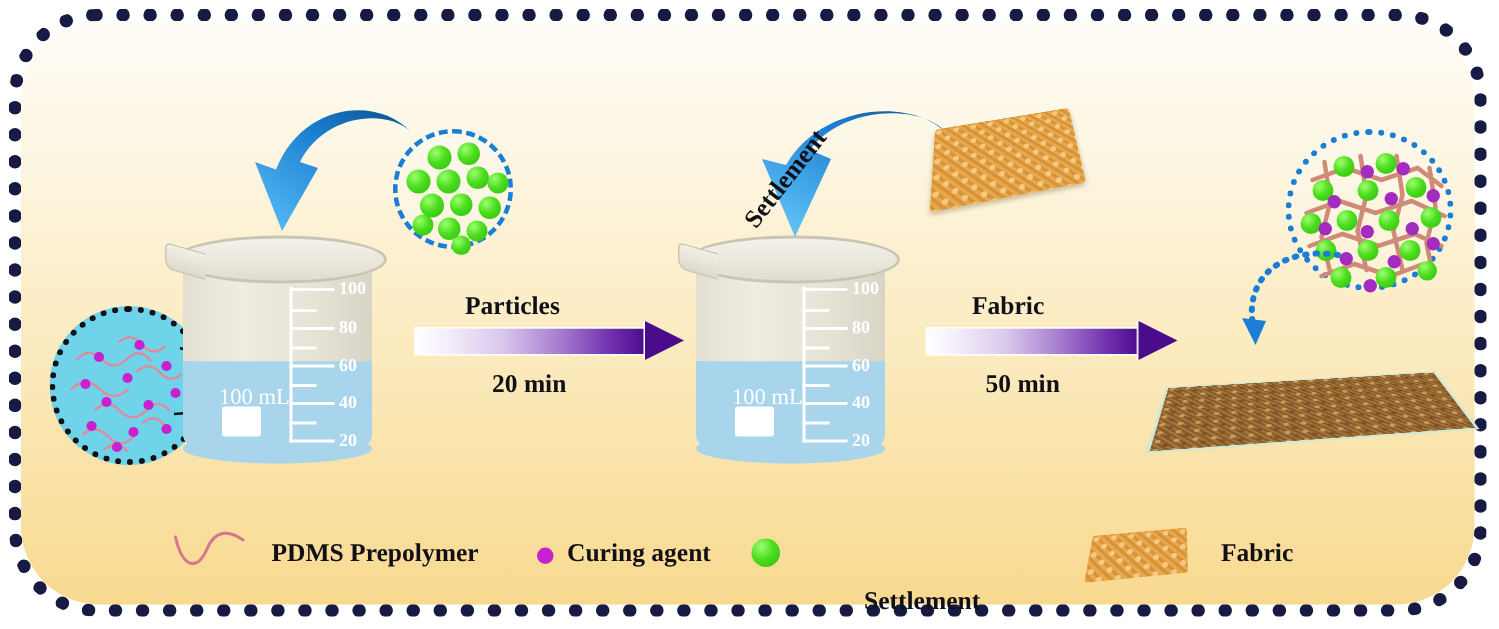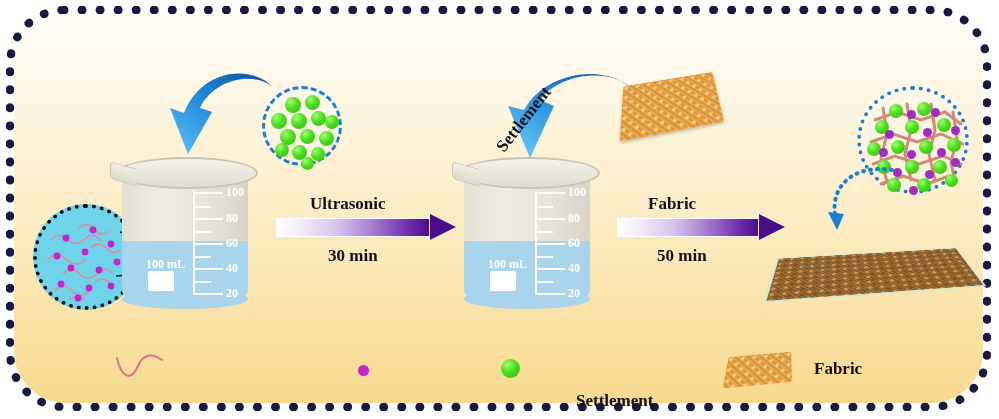--- a/index.html
+++ b/index.html
@@ -67,21 +67,21 @@
     position:absolute;left:0px;top:16px;width:26px;height:16px;
     background:linear-gradient(180deg,#f2efe6,#ddd9ca);
     border:1.4px solid #c9c5b5;border-right:none;
     transform:skewY(16deg);border-radius:4px 0 0 6px;
   }
   .bk-scale{position:absolute;left:83px;top:42px;width:2px;height:104px;background:#fff;}
   .tick{position:absolute;height:2px;background:#fff;left:83px;}
   .tick.major{width:30px;}
   .tick.minor{width:18px;}
   .tick-lbl{position:absolute;color:#fff;font-family:"Liberation Serif",serif;font-weight:bold;font-size:12px;}
-  .ml-lbl{position:absolute;color:#fff;font-family:"Liberation Serif",serif;font-weight:bold;font-size:12px;}
+  .ml-lbl{position:absolute;color:#fff;font-family:"Liberation Serif",serif;font-weight:normal;font-size:15px;}
   .ml-box{position:absolute;width:26px;height:20px;background:#fff;border-radius:2px;}
 
   
   .mag{position:absolute;border-radius:50%;box-sizing:border-box;}
   .mag-left{background:#6fd4ea;border:4px dotted #111018;}
   .mag-green{background:rgba(255,255,255,0.25);border:3px dashed #1a7fd4;}
   .mag-net{background:rgba(255,255,255,0.2);border:4px dotted #1a7fd4;}
 
   .gdot{position:absolute;border-radius:50%;
     background:radial-gradient(circle at 34% 30%,#9bff6e 0%,#4cdd1f 45%,#2fba0c 100%);}
@@ -209,22 +209,22 @@
       <div class="gdot" style="left:10px;top:54px;width:14px;height:14px;"></div>
       <div class="gdot" style="left:27px;top:56px;width:15px;height:15px;"></div>
       <div class="gdot" style="left:46px;top:58px;width:14px;height:14px;"></div>
       <div class="gdot" style="left:36px;top:68px;width:13px;height:13px;"></div>
     </div>
 
     <div class="parrow" style="left:262px;top:200px;width:180px;">
       <div class="shaft" style="width:155px;"></div>
       <div class="head" style="left:154px;"></div>
     </div>
-    <div class="abs lbl step-title" style="left:296px;top:180px;">Ultrasonic</div>
-    <div class="abs lbl step-time" style="left:314px;top:232px;">30 min</div>
+    <div class="abs lbl step-title" style="left:296px;top:180px;">Particles</div>
+    <div class="abs lbl step-time" style="left:314px;top:232px;">20 min</div>
 
     <div class="beaker" style="left:438px;top:135px;">
       <div class="bk-body"></div>
       <div class="bk-bottom"></div>
       <div class="bk-liquid"></div>
       <div class="bk-rim"></div>
       <div class="bk-spout"></div>
       <div class="bk-scale"></div>
       <div class="tick major" style="top:43px;"></div>
       <div class="tick minor" style="top:57px;"></div>
@@ -319,22 +319,24 @@
                   transform:perspective(300px) rotateX(56deg) rotateZ(-7deg);
                   border:1px solid #7fcfa0;"></div>
       <div class="abs weave-brown" style="left:4px;top:10px;width:196px;height:74px;
                   transform:perspective(300px) rotateX(58deg) rotateZ(-7deg);
                   border:2px solid #cfe8d8;"></div>
     </div>
 
     <svg class="abs" style="left:100px;top:340px;" width="60" height="26">
       <path d="M3,4 C8,26 18,26 24,12 C30,-2 40,0 48,6" stroke="#d4788f" stroke-width="2" fill="none" stroke-linecap="round"></path>
     </svg>
+    <div class="abs lbl legend-txt" style="left:167px;top:345px;">PDMS Prepolymer</div>
 
     <div class="abs mdot" style="left:344px;top:351px;width:11px;height:11px;"></div>
+    <div class="abs lbl legend-txt" style="left:364px;top:345px;">Curing agent</div>
 
     <div class="abs gdot" style="left:487px;top:345px;width:19px;height:19px;"></div>
     <div class="abs lbl legend-txt" style="left:562px;top:377px;">Settlement</div>
 
     <div class="abs weave" style="left:712px;top:338px;width:66px;height:34px;
                 transform:perspective(160px) rotateX(28deg) rotateZ(-6deg) skewX(-10deg);
                 border-radius:2px;"></div>
     <div class="abs lbl legend-txt" style="left:800px;top:345px;">Fabric</div>
 
   </div>

